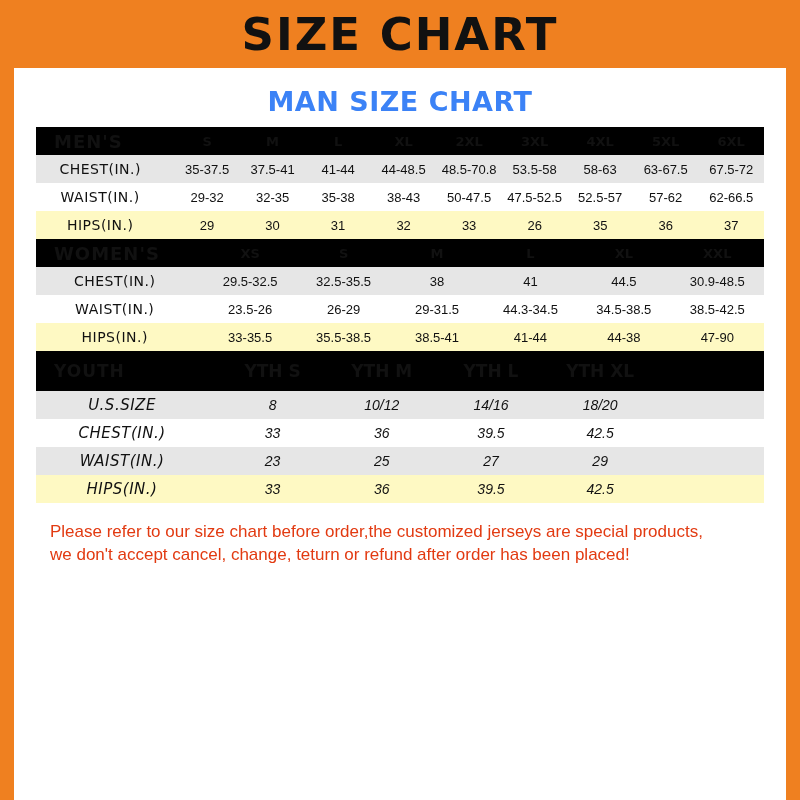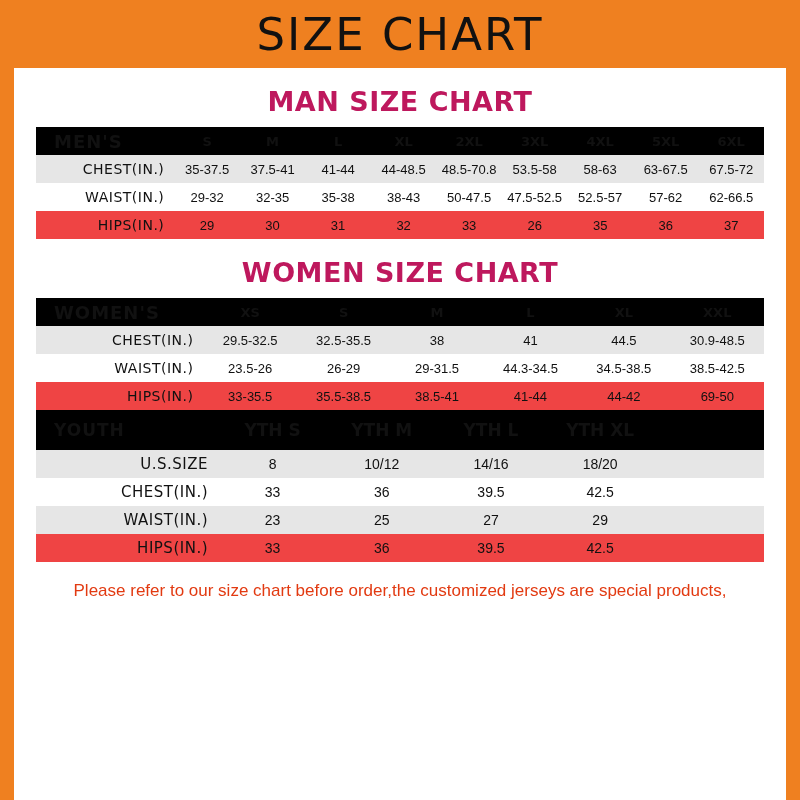--- a/index.html
+++ b/index.html
@@ -25,37 +25,37 @@
   }
   .header-band {
     height: 68px;
     background: #ef8020;
     display: flex;
     align-items: center;
     justify-content: center;
   }
   .header-title {
     font-family: "DejaVu Sans", sans-serif;
-    font-weight: normal;
+    font-weight: bold;
     font-size: 45px;
     letter-spacing: 2px;
     color: #111111;
     text-align: center;
     line-height: 1;
   }
   .content {
     padding: 0 22px;
   }
   .section-title {
     text-align: center;
     font-family: "DejaVu Sans", sans-serif;
     font-weight: bold;
     font-size: 27px;
     letter-spacing: 0.5px;
-    color: #be185d;
+    color: #3b82f6;
     margin: 18px 0 10px 0;
   }
   table.size-table {
     width: 100%;
     border-collapse: collapse;
     table-layout: fixed;
   }
   table.size-table th,
   table.size-table td {
     text-align: center;
@@ -75,40 +75,40 @@
     height: 36px;
   }
   thead th.row-head {
     text-align: left;
     padding-left: 18px;
     font-size: 18px;
     letter-spacing: 1px;
   }
   tbody tr.band-light td { background: #e6e6e6; }
   tbody tr.band-white td { background: #ffffff; }
-  tbody tr.band-gray td  { background: #ef4444; margin-top: 45px; }
+  tbody tr.band-gray td  { background: #fef9c3; margin-top: 45px; }
   tbody td.row-head {
-    text-align: right;
+    text-align: center;
     padding-right: 10px;
     font-size: 14px;
     letter-spacing: 0.5px;
     font-family: "DejaVu Sans", sans-serif;
   }
   
   .men-table col.c0 { width: 19%; }
   .women-table col.c0 { width: 23%; }
   .youth-table col.c0 { width: 25%; }
   .youth-table td, .youth-table th { height: 34px; }
   .youth-table thead th { height: 40px; font-size: 17px; }
-  .youth-table tbody td { font-size: 14px; }
+  .youth-table tbody td { font-size: 14px; font-style: italic; }
   .youth-table tbody td.row-head { font-size: 15px; }
   .footer-note {
     margin-top: 18px;
     padding: 0 14px;
-    text-align: center;
+    text-align: left;
     color: #e23a11;
     font-size: 17px;
     line-height: 1.35;
     font-family: "Liberation Sans", sans-serif;
   }
   .footer-note div { white-space: nowrap; }
 </style>
 </head>
 <body>
 
@@ -181,21 +181,20 @@
           <td>32</td>
           <td>33</td>
           <td>26</td>
           <td>35</td>
           <td>36</td>
           <td>37</td>
         </tr>
       </tbody>
     </table>
 
-    <div class="section-title">WOMEN SIZE CHART</div>
     <table class="size-table women-table">
       <colgroup>
         <col class="c0">
           <col>
           <col>
           <col>
           <col>
           <col>
           <col>
       </colgroup>
@@ -228,22 +227,22 @@
           <td>44.3-34.5</td>
           <td>34.5-38.5</td>
           <td>38.5-42.5</td>
         </tr>
         <tr class="band-gray">
           <td class="row-head">HIPS(IN.)</td>
           <td>33-35.5</td>
           <td>35.5-38.5</td>
           <td>38.5-41</td>
           <td>41-44</td>
-          <td>44-42</td>
-          <td>69-50</td>
+          <td>44-38</td>
+          <td>47-90</td>
         </tr>
       </tbody>
     </table>
 
     <table class="size-table youth-table">
       <colgroup>
         <col class="c0">
           <col>
           <col>
           <col>
@@ -291,16 +290,17 @@
           <td>36</td>
           <td>39.5</td>
           <td>42.5</td>
           <td></td>
         </tr>
       </tbody>
     </table>
 
     <div class="footer-note">
       <div>Please refer to our size chart before order,the customized jerseys are special products,</div>
+      <div>we don't accept cancel, change, teturn or refund after order has been placed!</div>
     </div>
 
   </div>
 </div>
 
 </body></html>

